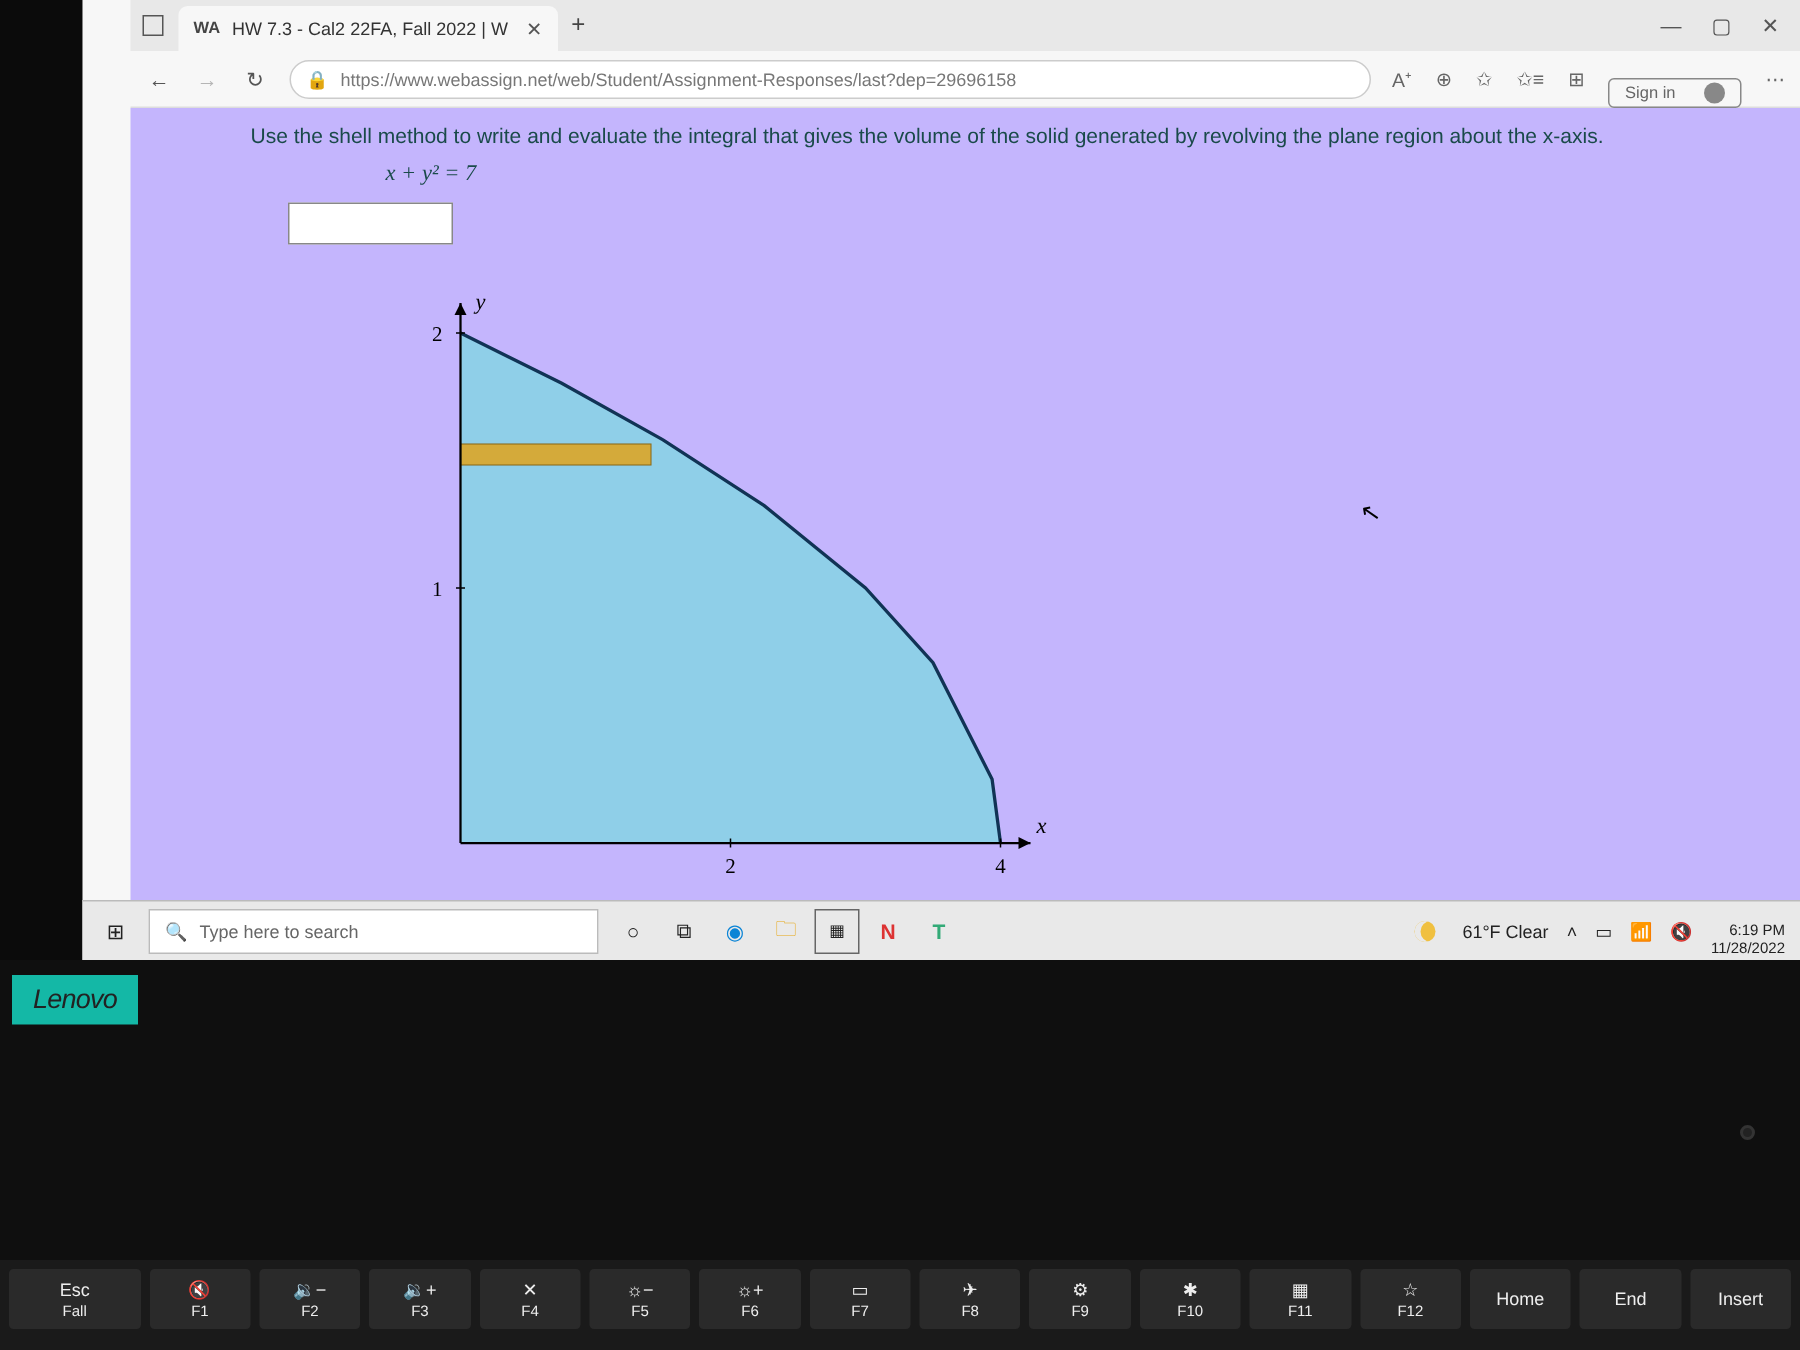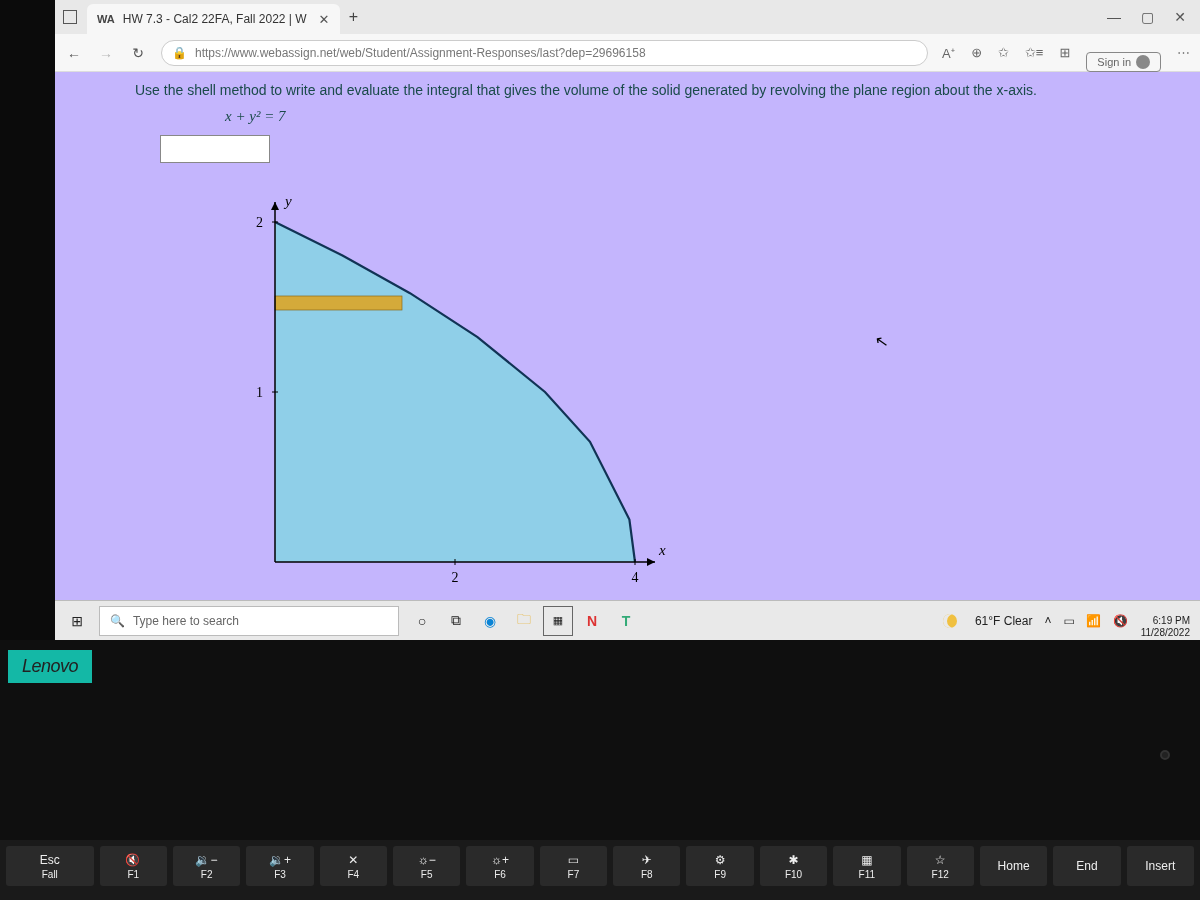--- a/index.html
+++ b/index.html
@@ -6,20 +6,21 @@
   body { background: #1a1a1a; width: 1200px; height: 900px; overflow: hidden; position: relative; }
   
   
   .screen {
     position: absolute;
     top: 0;
     left: 55px;
     width: 1145px;
     height: 640px;
     background: #f7f7f7;
+    padding-left: 32px;
   }
 
   
   .titlebar {
     height: 34px;
     background: #e8e8e8;
     display: flex;
     align-items: center;
     padding-left: 8px;
   }
@@ -71,21 +72,21 @@
     gap: 8px;
     font-size: 12px;
     color: #777;
   }
   .addr-right { display:flex; gap: 16px; align-items:center; color:#666; font-size: 13px;}
   .signin {
     border: 1px solid #888;
     border-radius: 4px;
     padding: 2px 10px;
     font-size: 11px;
-    display:flex; align-items:center; gap:5px;margin-top:18px;
+    display:flex; align-items:center; gap:19px;margin-top:18px;
   }
   .avatar { width:14px; height:14px; border-radius:50%; background:#888; display:inline-block; }
 
   
   .page {
     position: relative;
     height: 568px;
     background: #c4b5fd;
     color: #1a1a1a;
     overflow: hidden;

